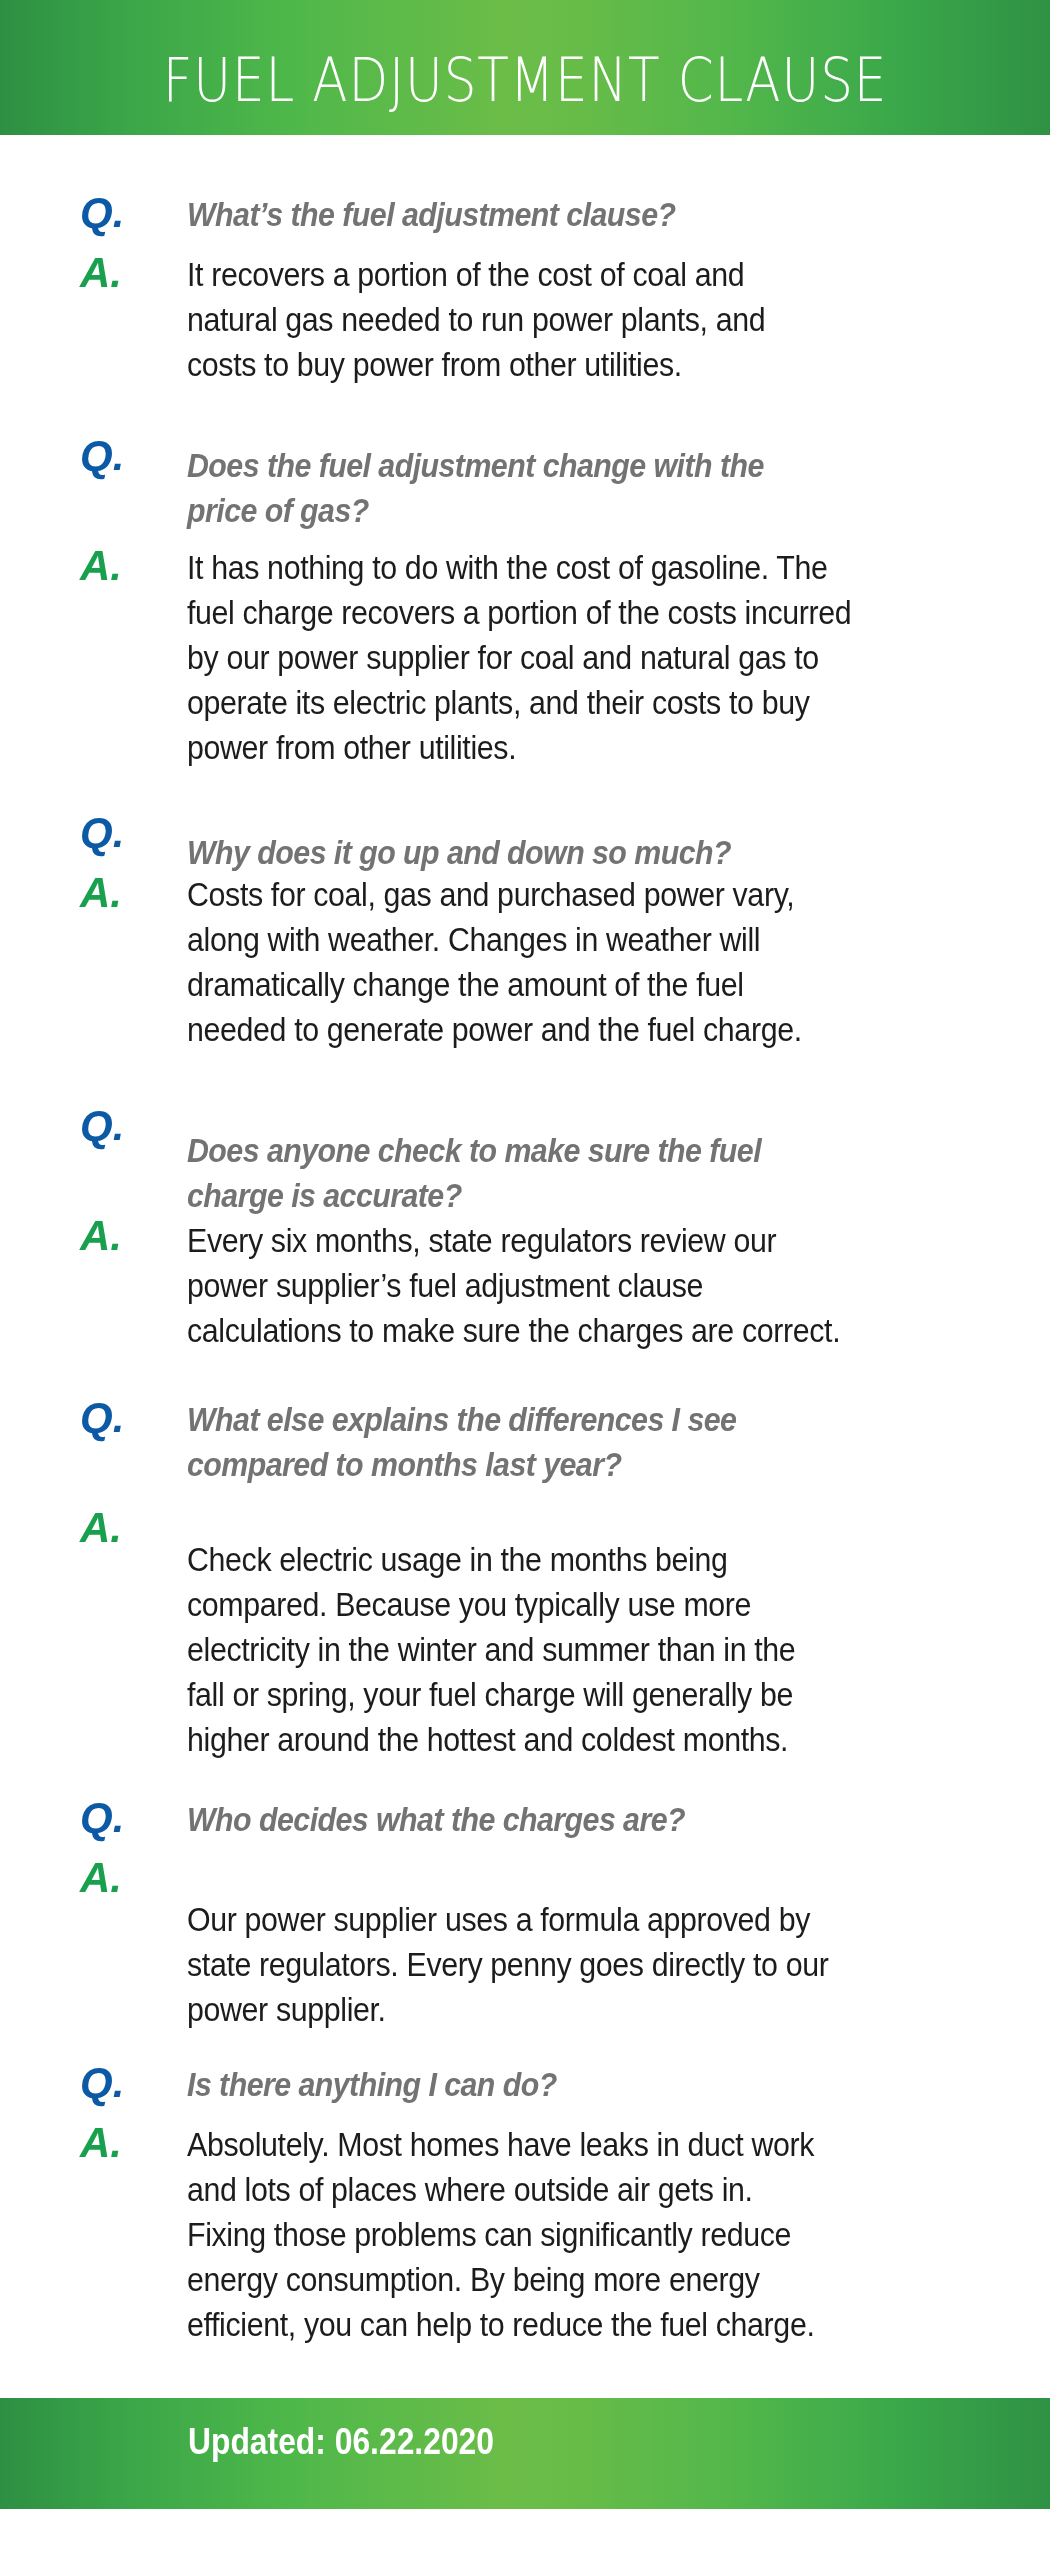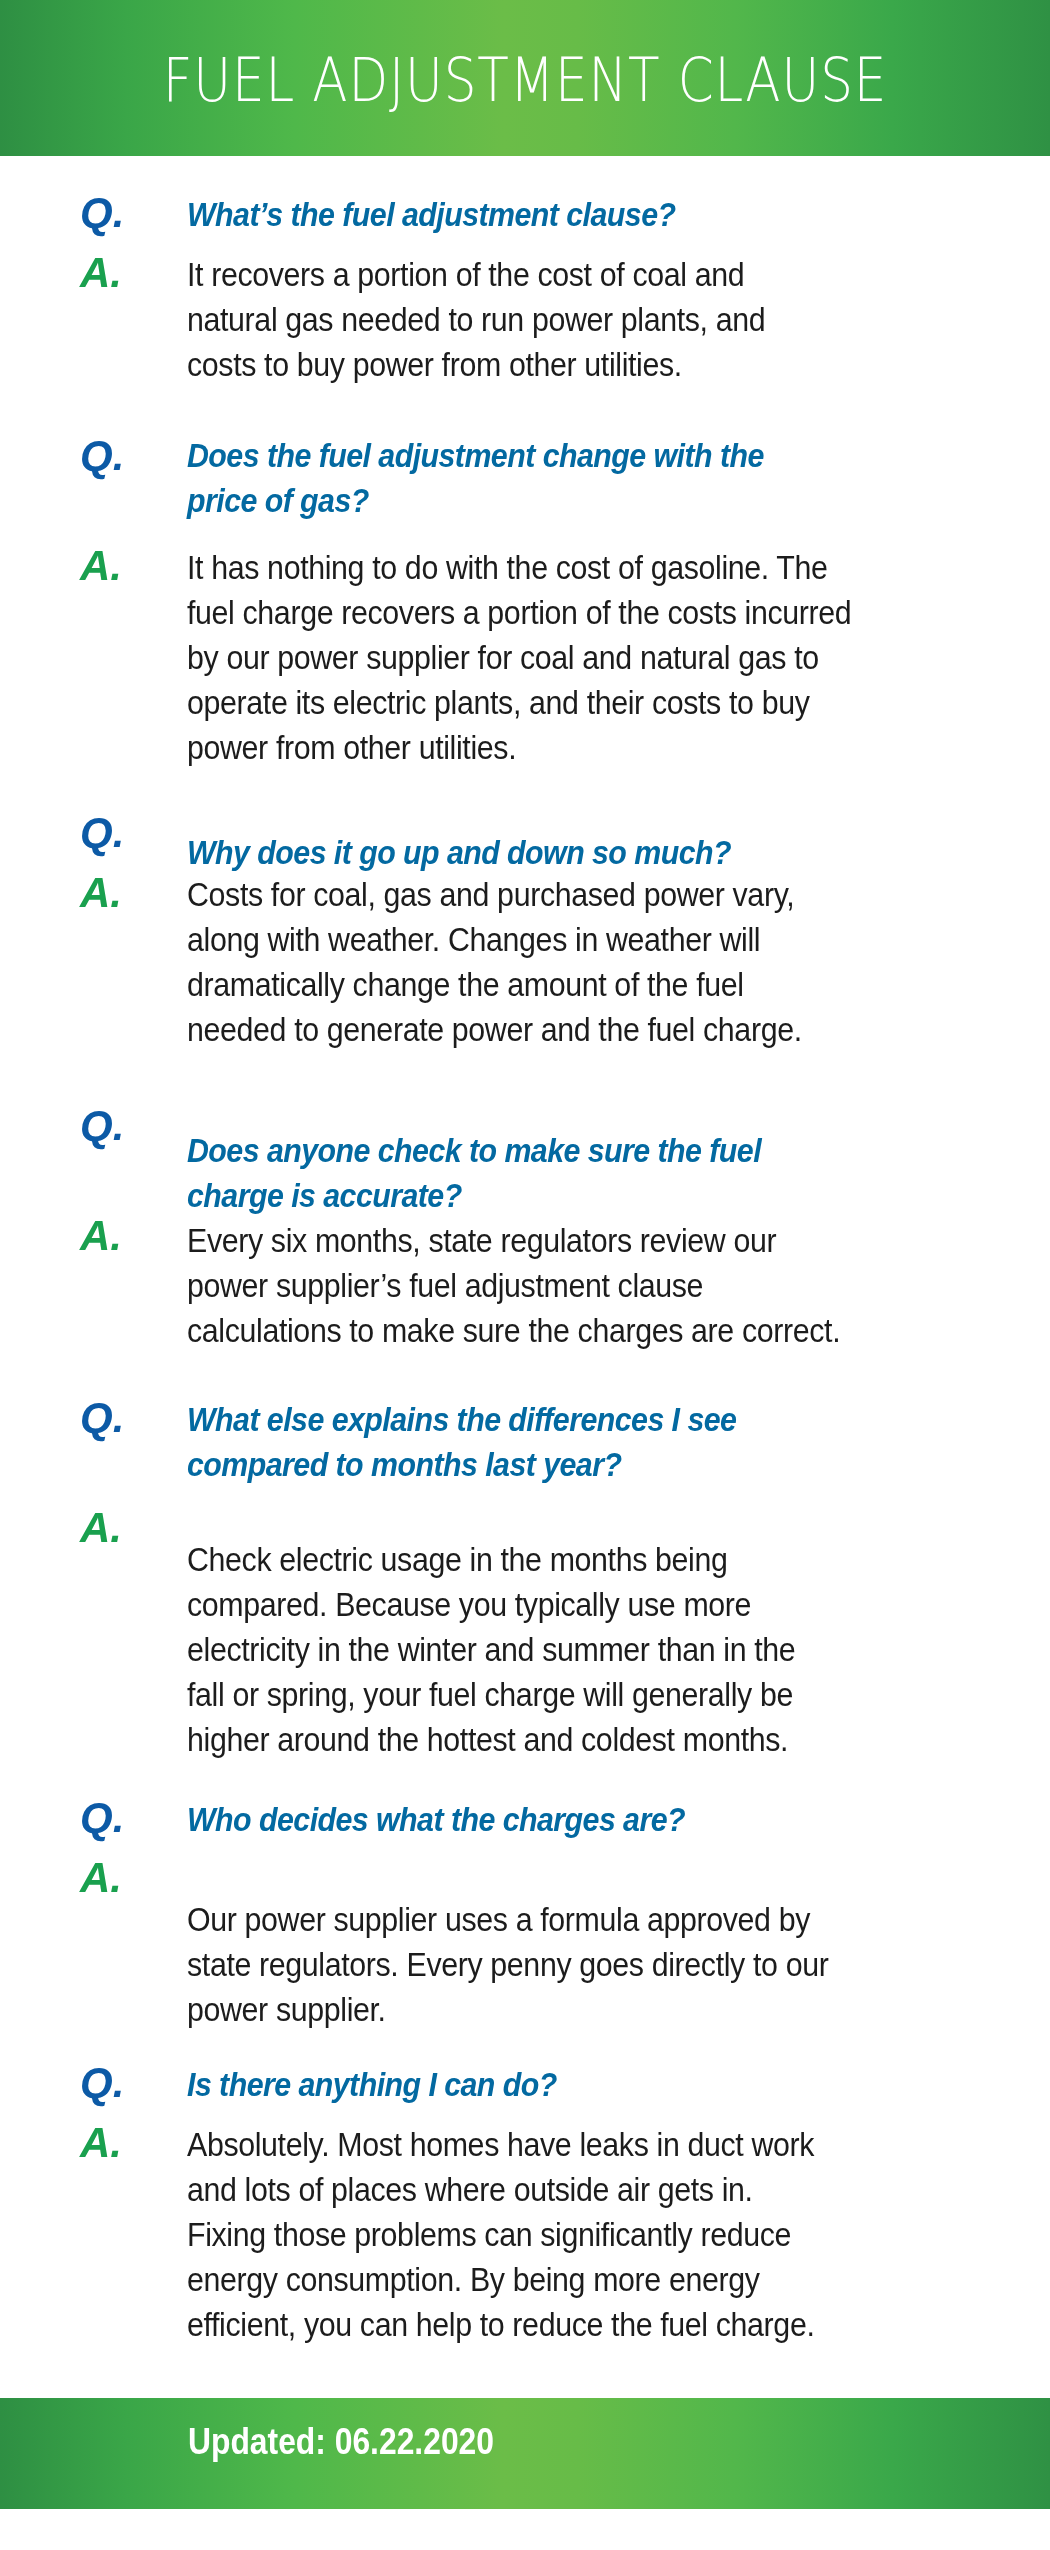--- a/index.html
+++ b/index.html
@@ -23,21 +23,21 @@
       #3aa648 12%,
       #4fb84a 28%,
       #6bbd48 48%,
       #67bc48 55%,
       #52b74b 70%,
       #3aa84a 85%,
       #2f9144 100%);
   }
   .header {
     top: 0;
-    height: 156px;
+    height: 135px;
   }
   .header-title {
     position: absolute;
     left: 0;
     right: 0;
     top: 50px;
     text-align: center;
     color: #ffffff;
     font-family: "DejaVu Sans", sans-serif;
     font-weight: 200;
@@ -85,21 +85,21 @@
 
   .question {
     position: absolute;
     left: 187px;
     width: 800px;
     font-family: "Liberation Sans", sans-serif;
     font-weight: bold;
     font-style: italic;
     font-size: 33px;
     line-height: 45px;
-    color: #0369a1;
+    color: #737373;
     letter-spacing: -0.6px;
   }
   .answer {
     position: absolute;
     left: 187px;
     width: 820px;
     font-family: "Liberation Sans", sans-serif;
     font-size: 33px;
     line-height: 45px;
     color: #1c1c1c;
@@ -127,21 +127,21 @@
   <span class="marker a" style="top:60px;">A.</span>
   <div class="answer" style="top:62px;">
     <span class="line">It recovers a portion of the cost of coal and</span>
     <span class="line">natural gas needed to run power plants, and</span>
     <span class="line">costs to buy power from other utilities.</span>
   </div>
 </div>
 
 <div class="qa" style="top:433px;">
   <span class="marker q" style="top:0px;">Q.</span>
-  <div class="question" style="top:0;">
+  <div class="question" style="top:10px;">
     <span class="line">Does the fuel adjustment change with the</span>
     <span class="line">price of gas?</span>
   </div>
   <span class="marker a" style="top:110px;">A.</span>
   <div class="answer" style="top:112px;">
     <span class="line">It has nothing to do with the cost of gasoline. The</span>
     <span class="line">fuel charge recovers a portion of the costs incurred</span>
     <span class="line">by our power supplier for coal and natural gas to</span>
     <span class="line">operate its electric plants, and their costs to buy</span>
     <span class="line">power from other utilities.</span>

